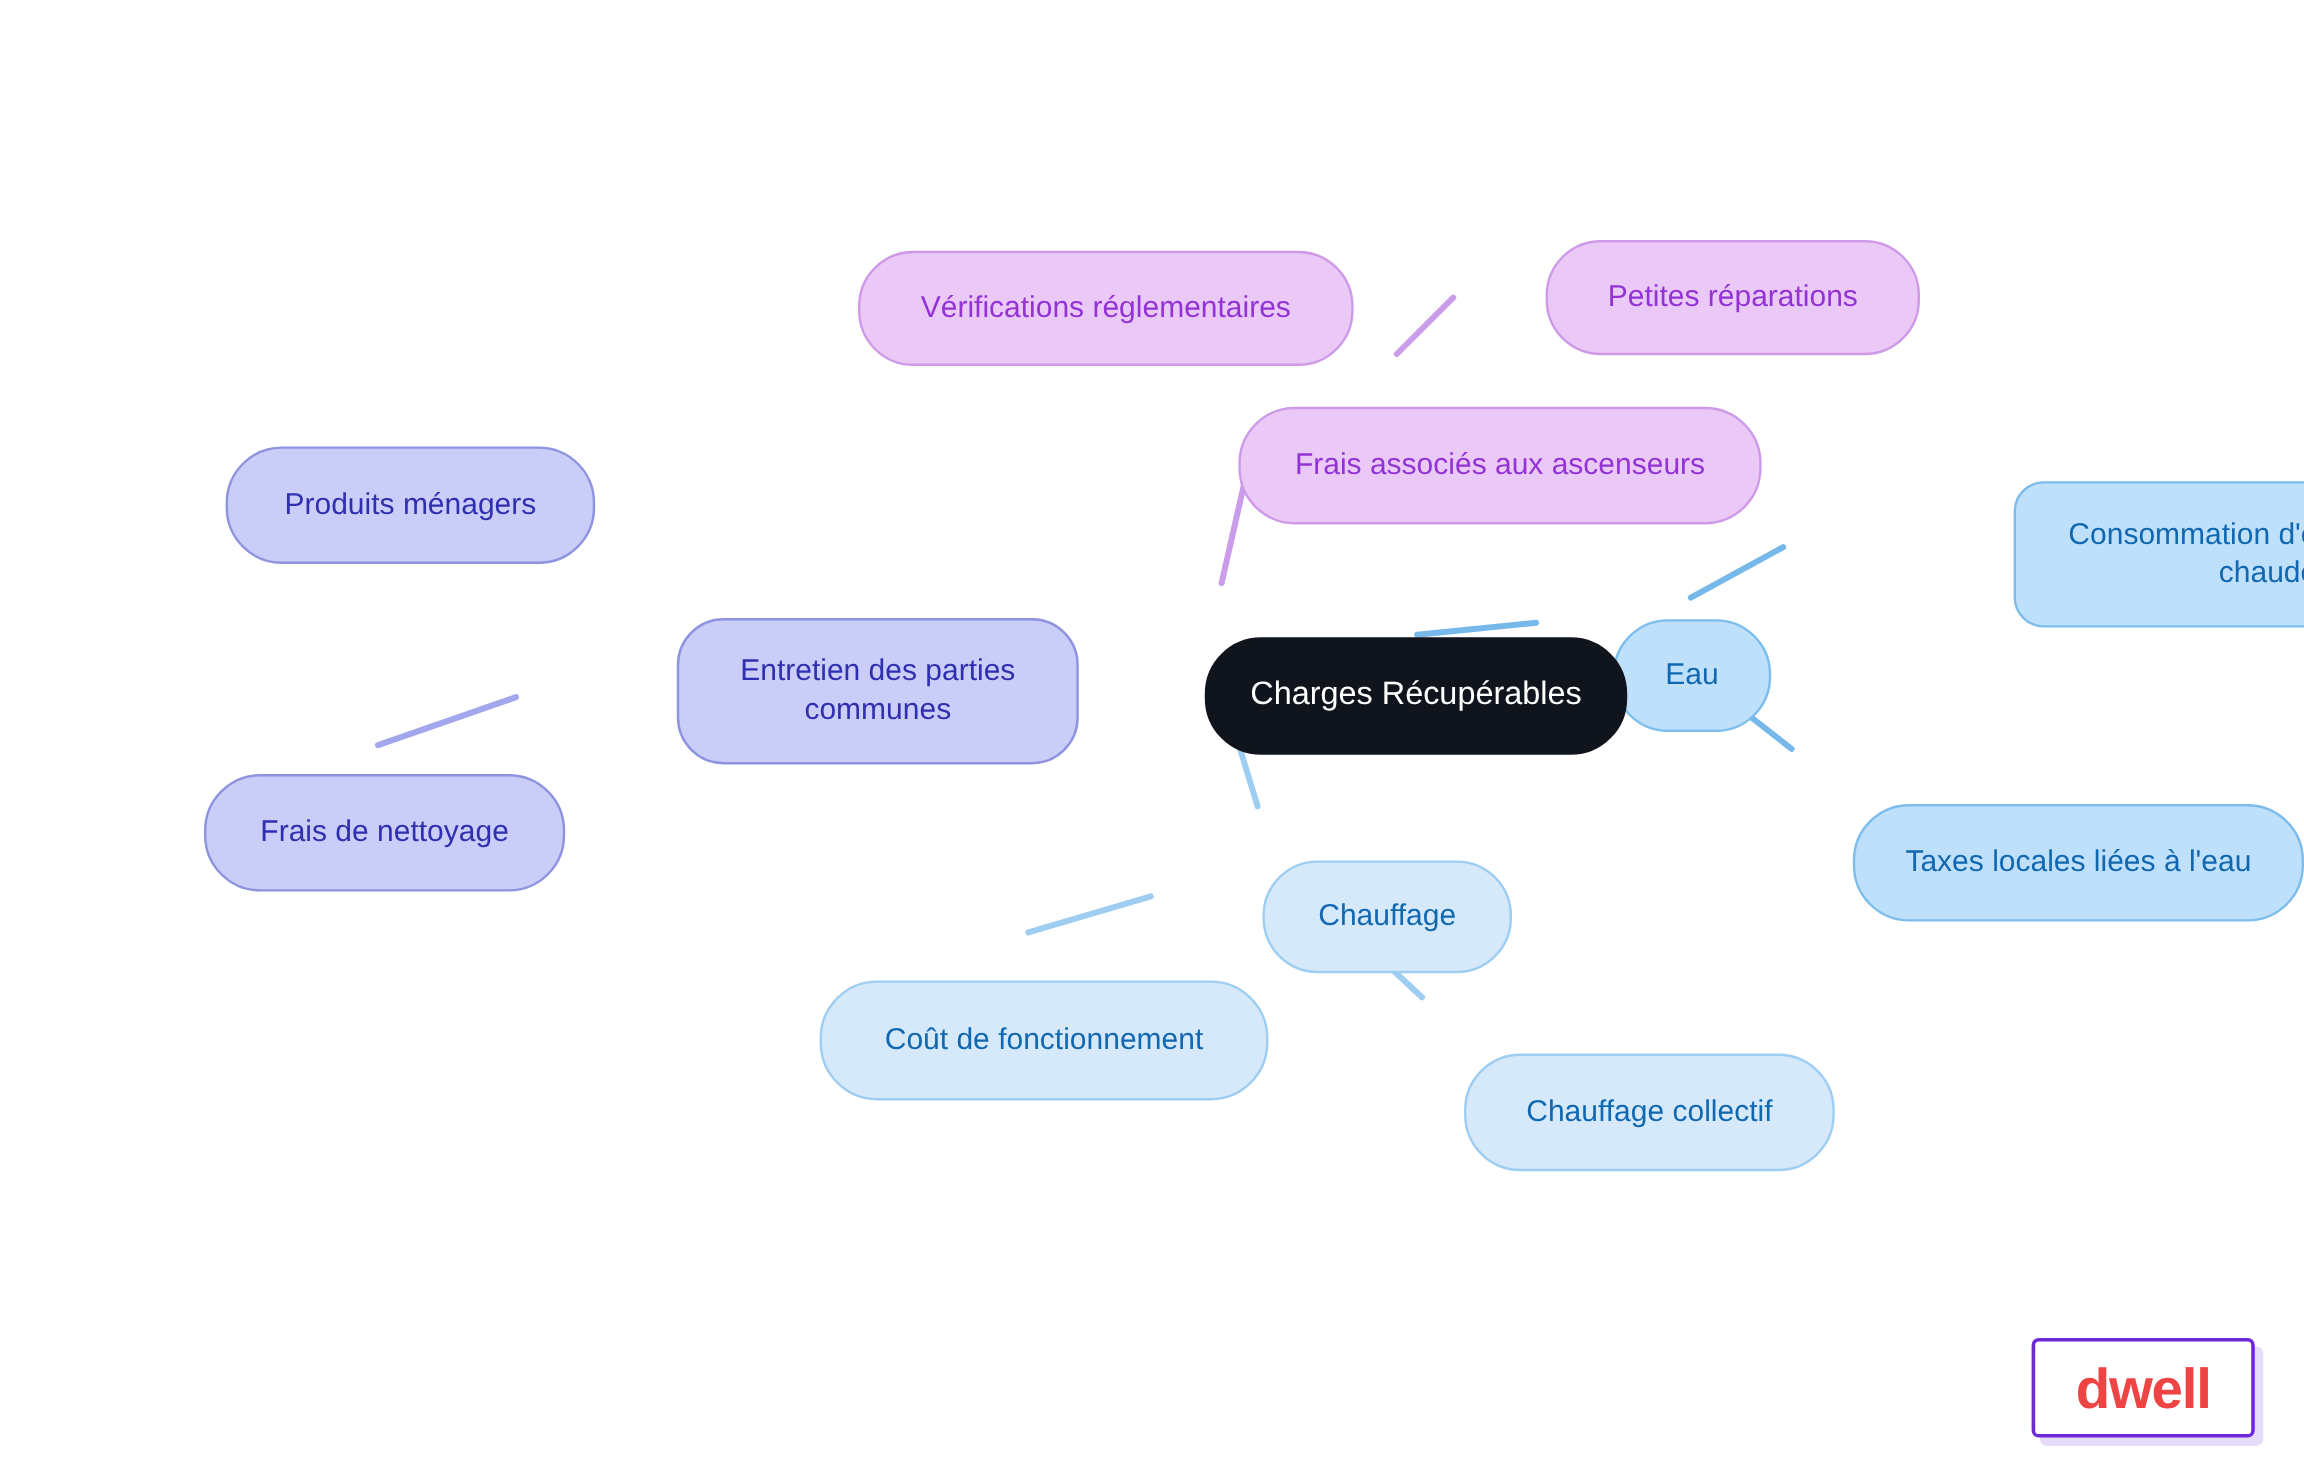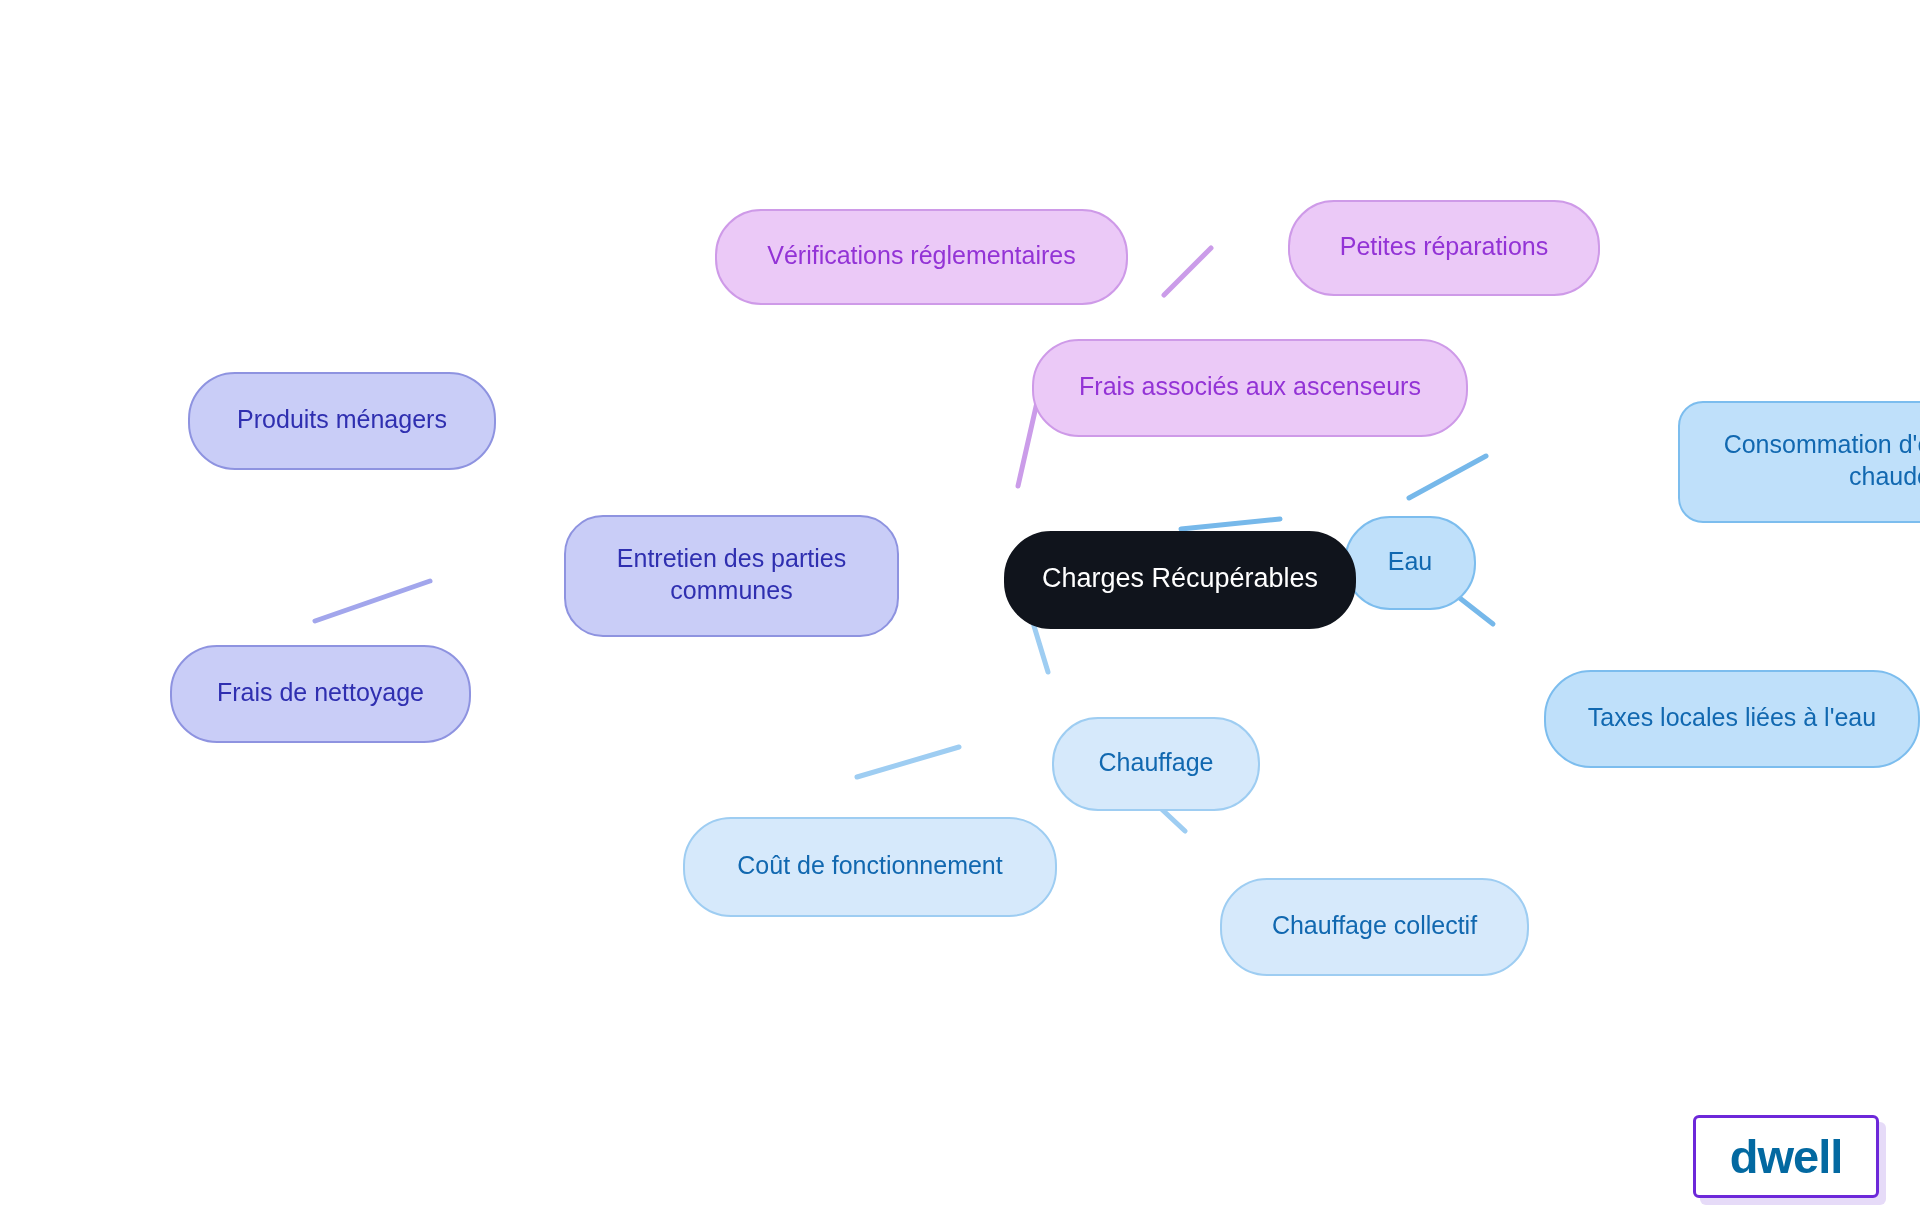--- a/index.html
+++ b/index.html
@@ -122,14 +122,14 @@
         <text x="1156" y="764" fill="#1168b0" font-size="25" class="node-label"><tspan x="1156" dy="0">Chauffage</tspan></text>
       </g>
       <g>
         <rect x="1005" y="532" width="350" height="96" rx="46" ry="46" fill="#10141c" stroke="#10141c" class="node-rect"></rect>
         <text x="1180" y="580" fill="#ffffff" font-size="27" class="node-label"><tspan x="1180" dy="0">Charges Récupérables</tspan></text>
       </g>
     </g>
 </svg>
 
 <div class="logo-box" id="dwell-logo" style="left: 1693px; top: 1115px; width: 180px; height: 77px; border-color: rgb(109, 40, 217); box-shadow: rgb(230, 219, 248) 7px 7px 0px 0px;">
-  <span class="logo-text" style="color: #0369a1; text-align: right;">dwell</span>
+  <span class="logo-text" style="color: #ef4444; text-align: right;">dwell</span>
 </div>
 
 </body></html>

